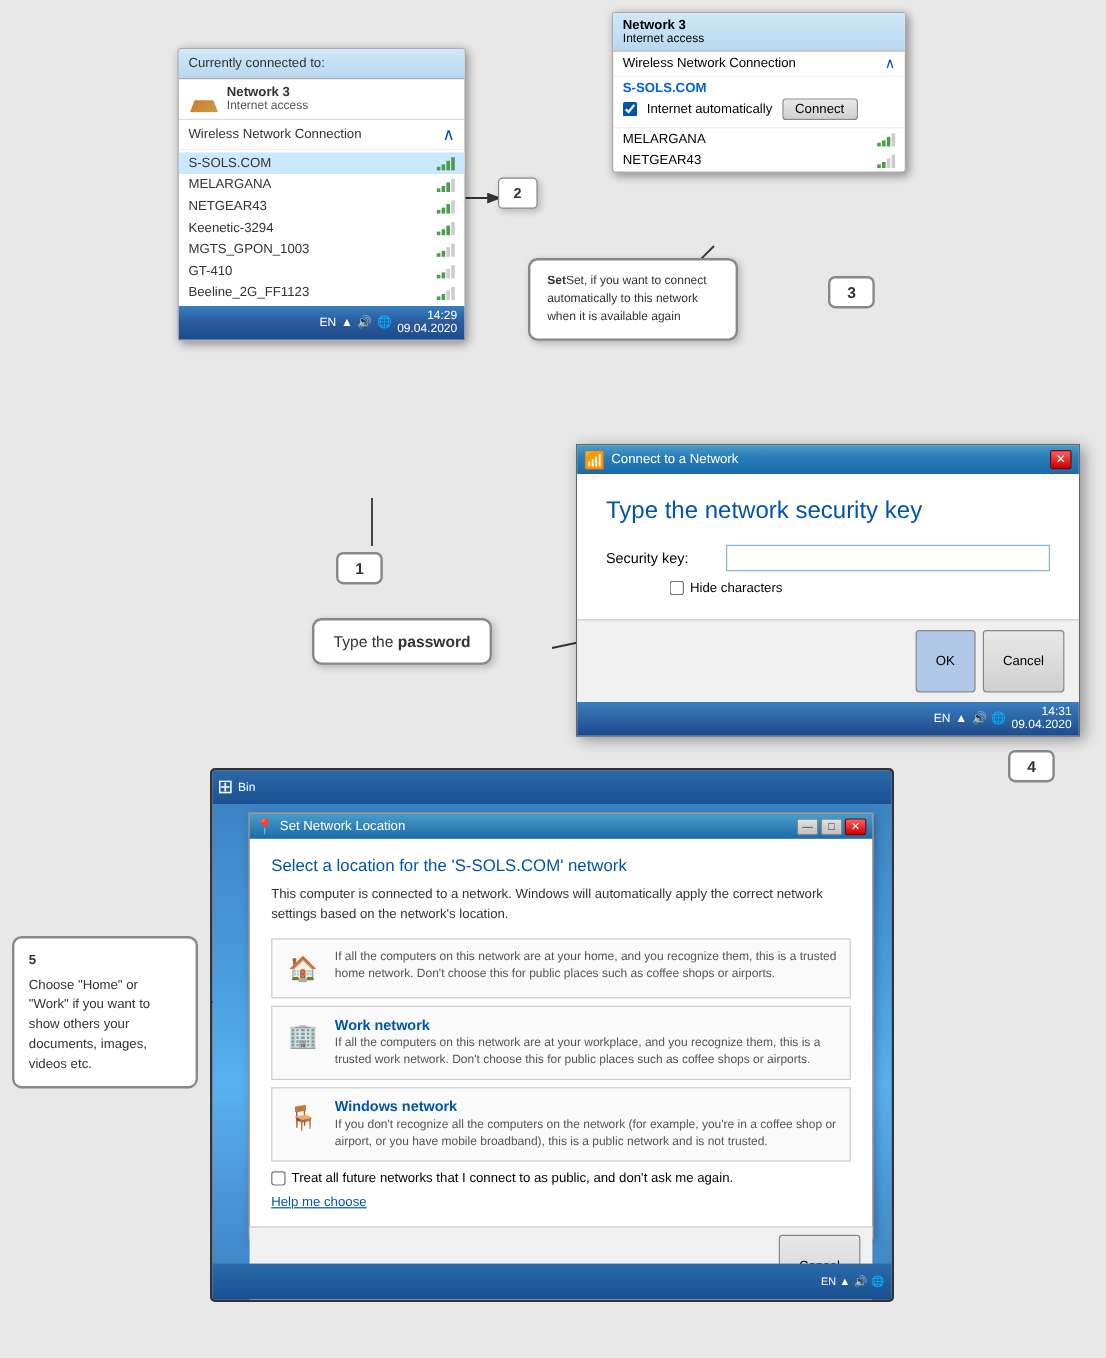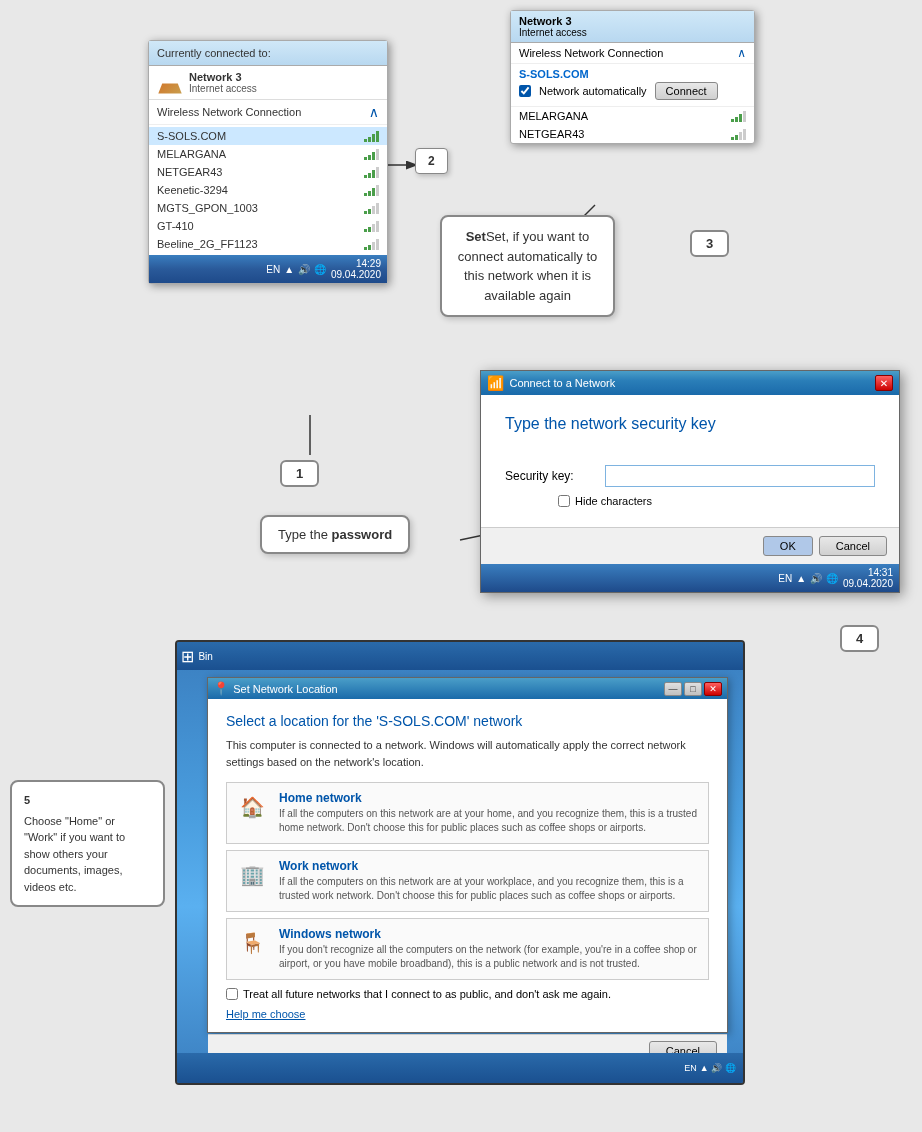--- a/index.html
+++ b/index.html
@@ -205,24 +205,24 @@
       display: flex;
       align-items: center;
       justify-content: center;
       cursor: pointer;
     }
     .dialog-body {
       padding: 20px 24px;
       background: white;
     }
     .dialog-title-text {
-      font-size: 16px;
+      font-size: 20px;
       color: #0055aa;
       font-weight: normal;
-      margin-bottom: 32px;
+      margin-bottom: 16px;
     }
     .dialog-row {
       display: flex;
       align-items: center;
       margin-bottom: 8px;
       font-size: 12px;
     }
     .dialog-row label { width: 100px; }
     .dialog-input {
       flex: 1;
@@ -244,21 +244,21 @@
       align-items: center;
       padding: 8px 12px;
       background: #f0f0f0;
       border-top: 1px solid #ccc;
       gap: 6px;
     }
     .btn-ok {
       background: linear-gradient(180deg, #e8e8e8, #d0d0d0);
       border: 1px solid #888;
       border-radius: 3px;
-      padding: 3px 16px;
+      padding: 19px 16px;
       font-size: 11px;
       cursor: pointer;
     }
     .btn-ok.pressed { background: #b0c8e8; }
     .step4-taskbar {
       background: linear-gradient(180deg, #3a7ebf 0%, #1e4a8a 100%);
       display: flex;
       justify-content: flex-end;
       align-items: center;
       padding: 3px 6px;
@@ -561,21 +561,21 @@
     </span>
   </div>
   <div class="step3-section">
     <span>Wireless Network Connection</span>
     <span style="font-size:12px;color:#0055aa;">∧</span>
   </div>
   <div style="padding:4px 8px; border-bottom:1px solid #eee;">
     <div style="font-size:11px; font-weight:bold; color:#0066cc;">S-SOLS.COM</div>
     <div class="step3-connect-row" style="padding:2px 0;">
       <input type="checkbox" checked="" class="checkbox-input" style="">
-      <span>Network automatically</span>
+      <span>Internet automatically</span>
       <button class="btn-connect">Connect</button>
     </div>
   </div>
   <div class="step3-wifi-item">
     <span>MELARGANA</span>
     <div class="signal-bars">
       <div class="bar" style="height:3px;"></div>
       <div class="bar" style="height:5px;"></div>
       <div class="bar" style="height:8px;"></div>
       <div class="bar grey" style="height:11px;"></div>
@@ -585,21 +585,21 @@
     <span>NETGEAR43</span>
     <div class="signal-bars">
       <div class="bar" style="height:3px;"></div>
       <div class="bar" style="height:5px;"></div>
       <div class="bar grey" style="height:8px;"></div>
       <div class="bar grey" style="height:11px;"></div>
     </div>
   </div>
 </div>
 
-<div class="callout-bubble" style="top:215px; left:440px; width:175px; font-size:13px;text-align:center;">
+<div class="callout-bubble" style="top:215px; left:440px; width:175px; font-size:10px;">
   <strong>Set</strong><span>Set, if you want to connect automatically to this network when it is available again</span>
 </div>
 
 <div class="step-label" style="top:230px; left:690px;">3</div>
 
 <div class="step4-dialog">
   <div class="dialog-titlebar">
     <div style="display:flex;align-items:center;gap:5px;">
       <span style="font-size:14px;">📶</span>
       <span>Connect to a Network</span>
@@ -656,21 +656,20 @@
         <div class="win-btn win-close">✕</div>
       </div>
     </div>
     <div class="step5-body">
       <div class="step5-title">Select a location for the 'S-SOLS.COM' network</div>
       <div class="step5-desc">This computer is connected to a network. Windows will automatically apply the correct network settings based on the network's location.</div>
 
       <div class="network-option">
         <div class="net-icon">🏠</div>
         <div class="net-option-content">
-          <div class="net-option-title">Home network</div>
           <div class="net-option-desc">If all the computers on this network are at your home, and you recognize them, this is a trusted home network.  Don't choose this for public places such as coffee shops or airports.</div>
         </div>
       </div>
 
       <div class="network-option">
         <div class="net-icon">🏢</div>
         <div class="net-option-content">
           <div class="net-option-title">Work network</div>
           <div class="net-option-desc">If all the computers on this network are at your workplace, and you recognize them, this is a trusted work network.  Don't choose this for public places such as coffee shops or airports.</div>
         </div>

